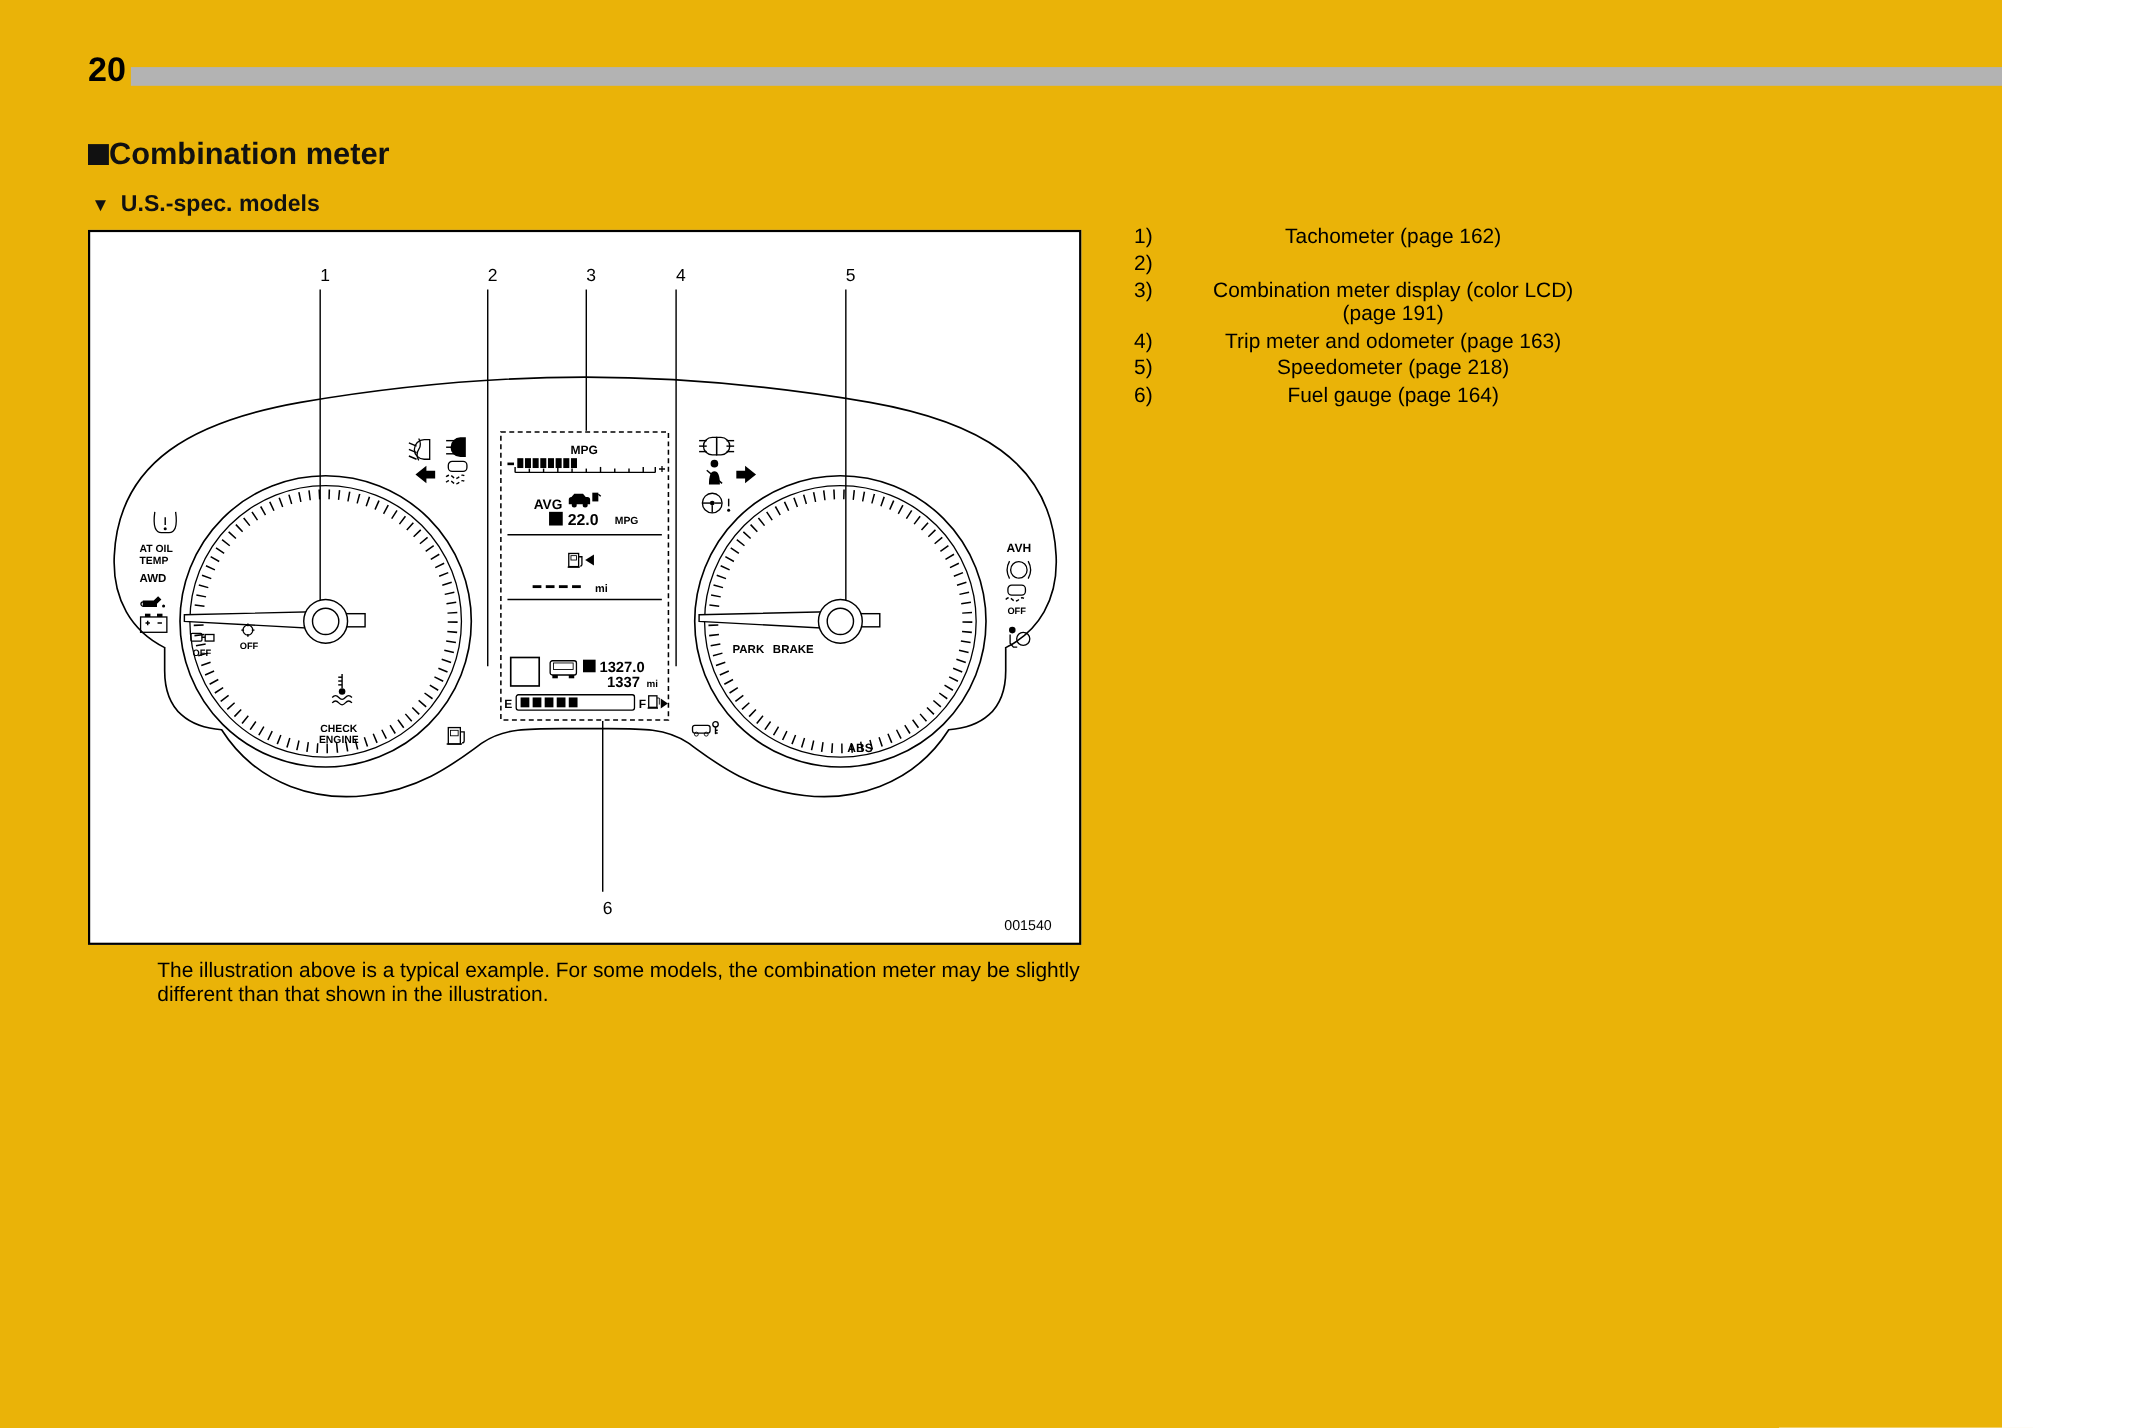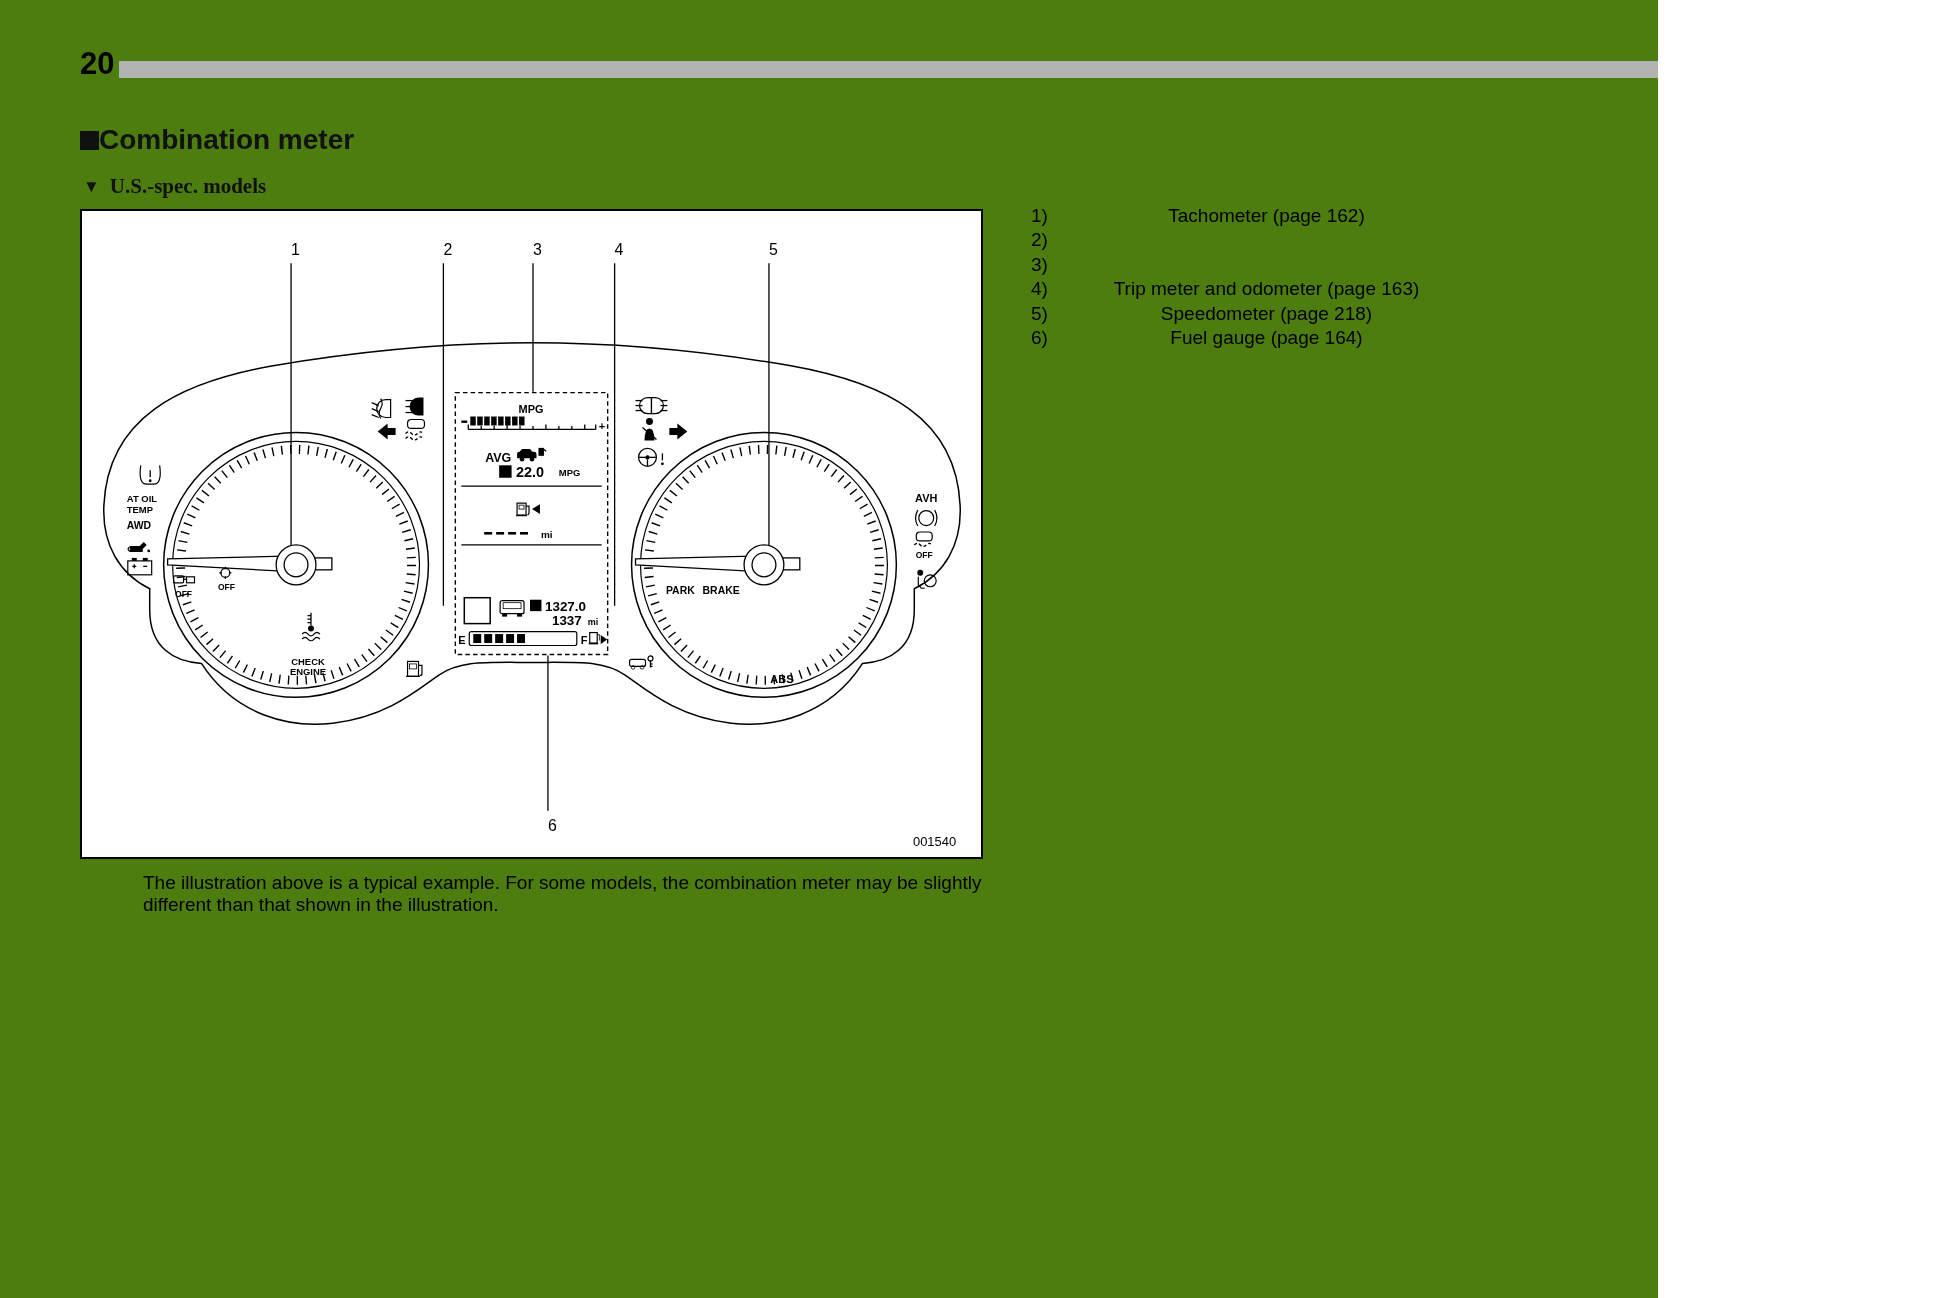--- a/index.html
+++ b/index.html
@@ -1,25 +1,25 @@
 <!DOCTYPE html>
 <html><head>
 <meta charset="utf-8">
 <style>
   html,body{margin:0;padding:0;background:#fff;}
-  .page{position:relative;width:1658px;height:1298px;background:#4d7c0f;
+  .page{position:relative;width:1820px;height:1298px;background:#eab308;
         font-family:"Liberation Sans",sans-serif;color:#111;overflow:hidden;}
   .page-number{position:absolute;left:80px;top:46px;font-size:31px;font-weight:bold;color:#000;}
   .header-bar{position:absolute;left:119px;top:61px;width:1736px;height:17px;background:#b3b3b3;}
   .section-title{position:absolute;left:80px;top:124px;display:flex;align-items:center;}
   .section-title .sq{width:19px;height:19px;background:#111;display:inline-block;}
   .section-title .txt{font-size:28px;font-weight:bold;}
   .subsection-title{position:absolute;left:83px;top:174px;display:flex;align-items:center;gap:10px;}
   .subsection-title .tri{font-size:17px;line-height:1;}
-  .subsection-title .txt{font-size:21px;font-weight:bold;font-family:Liberation Serif, serif;}
+  .subsection-title .txt{font-size:21px;font-weight:bold;}
   .figure-frame{position:absolute;left:80px;top:209px;width:903px;height:650px;
         border:2px solid #000;background:#fff;box-sizing:border-box;}
   .figure-frame svg{display:block;width:100%;height:100%;}
   .caption{position:absolute;left:143px;top:872px;width:845px;font-size:19px;line-height:1.18;margin:0;color:#000;}
   .legend{position:absolute;left:1031px;top:205px;width:424px;list-style:none;margin:0;padding:0;}
   .legend li{display:flex;margin:0 0 3px 0;font-size:19px;line-height:1.13;color:#000;}
   .legend .num{flex:0 0 47px;}
   .legend .txt{flex:1;text-align:center;}
   
   svg .ol{stroke:#000;fill:none;stroke-width:1.5;}
@@ -333,20 +333,21 @@
   <ol class="legend">
     <li>
       <span class="num">1)</span>
       <span class="txt">Tachometer (page 162)</span>
     </li>
     <li>
       <span class="num">2)</span>
     </li>
     <li>
       <span class="num">3)</span>
+      <span class="txt">Combination meter display (color LCD) (page 191)</span>
     </li>
     <li>
       <span class="num">4)</span>
       <span class="txt">Trip meter and odometer (page 163)</span>
     </li>
     <li>
       <span class="num">5)</span>
       <span class="txt">Speedometer (page 218)</span>
     </li>
     <li>

